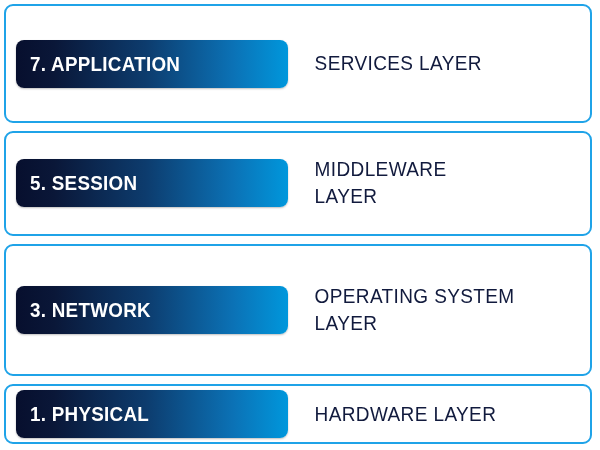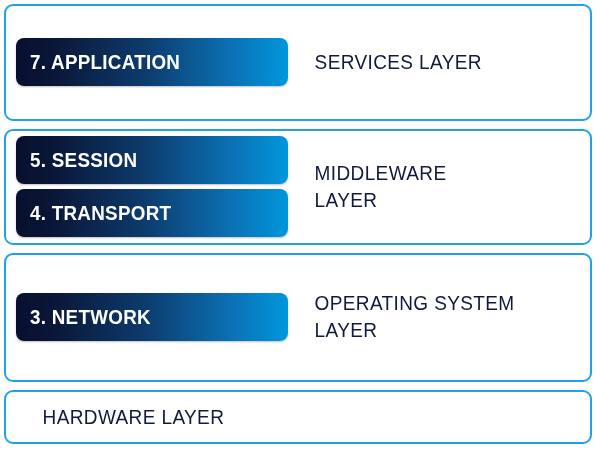--- a/index.html
+++ b/index.html
@@ -103,41 +103,43 @@
     <div class="group-label">
       <span class="gl-line">SERVICES LAYER</span>
     </div>
   </div>
 
   <div class="group-box g-middleware">
     <div class="layers-col">
       <div class="layer-bar">
         <span class="layer-label">5. SESSION</span>
       </div>
-      <div class="layer-bar">
-        <span class="layer-label">4. TRANSPORT</span>
-      </div>
     </div>
     <div class="group-label">
       <span class="gl-line">MIDDLEWARE</span>
       <span class="gl-line">LAYER</span>
     </div>
   </div>
 
   <div class="group-box g-os">
     <div class="layers-col">
       <div class="layer-bar">
         <span class="layer-label">3. NETWORK</span>
       </div>
     </div>
     <div class="group-label">
       <span class="gl-line">OPERATING SYSTEM</span>
       <span class="gl-line">LAYER</span>
     </div>
   </div>
 
   <div class="group-box g-hardware">
+    <div class="layers-col">
+      <div class="layer-bar">
+        <span class="layer-label">1. PHYSICAL</span>
+      </div>
+    </div>
     <div class="group-label">
       <span class="gl-line">HARDWARE LAYER</span>
     </div>
   </div>
 
 </div>
 
 </body></html>

